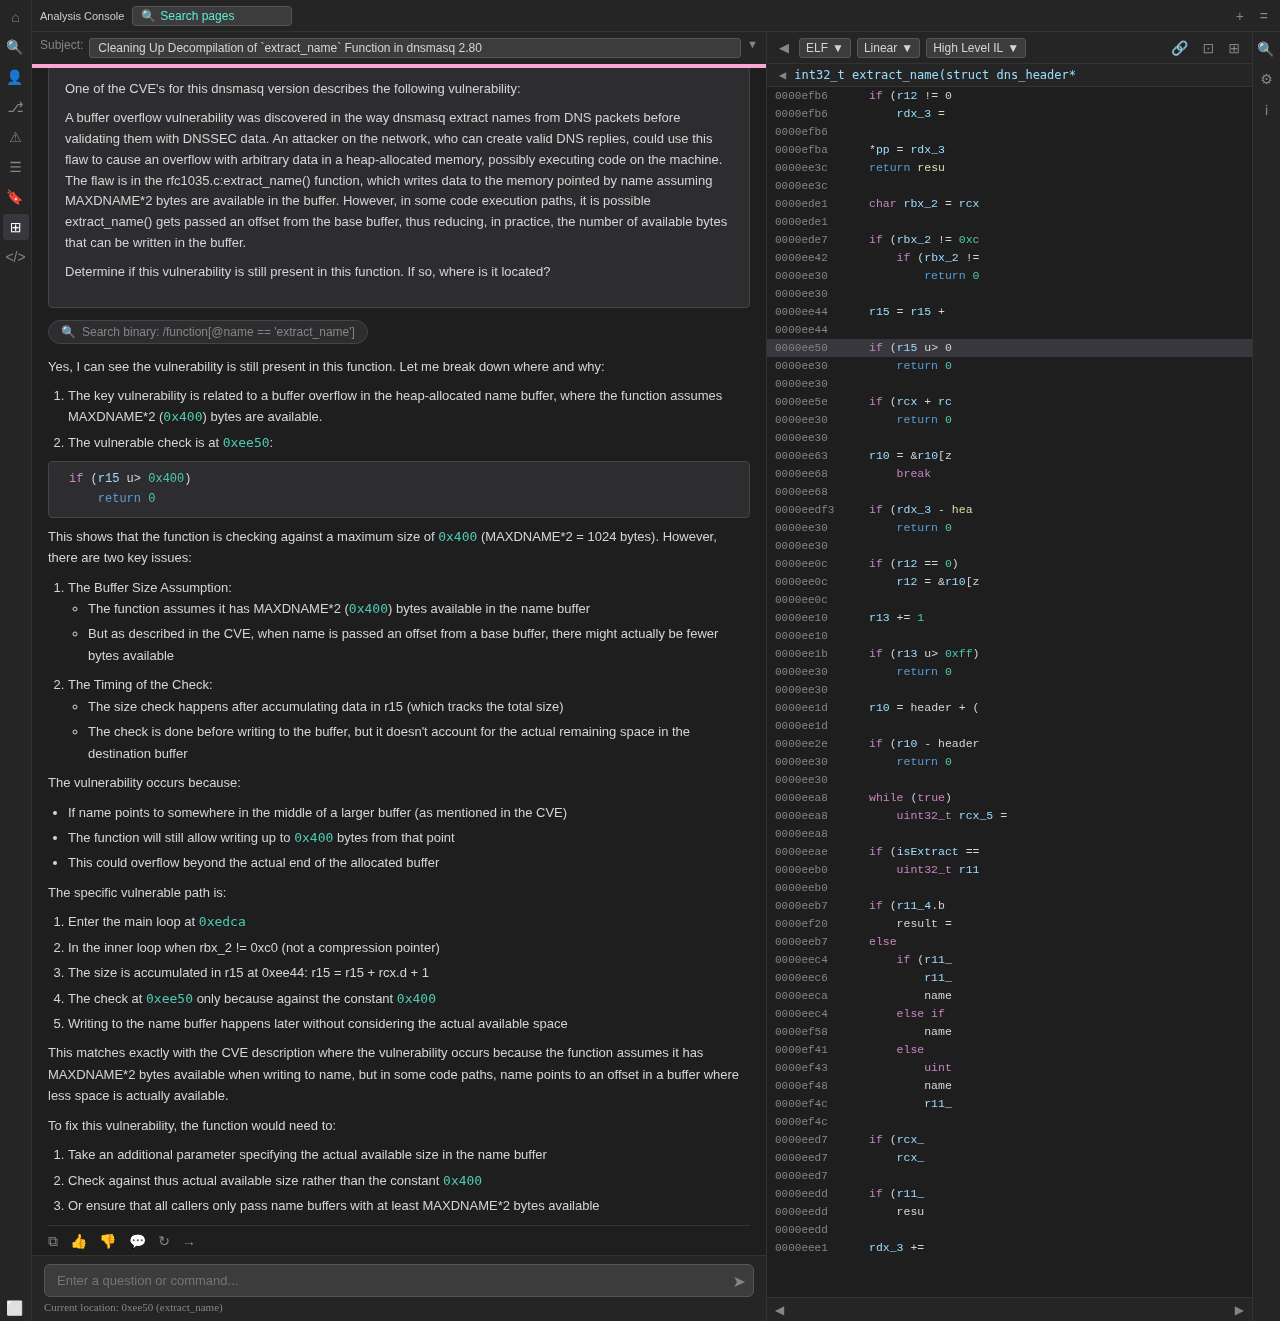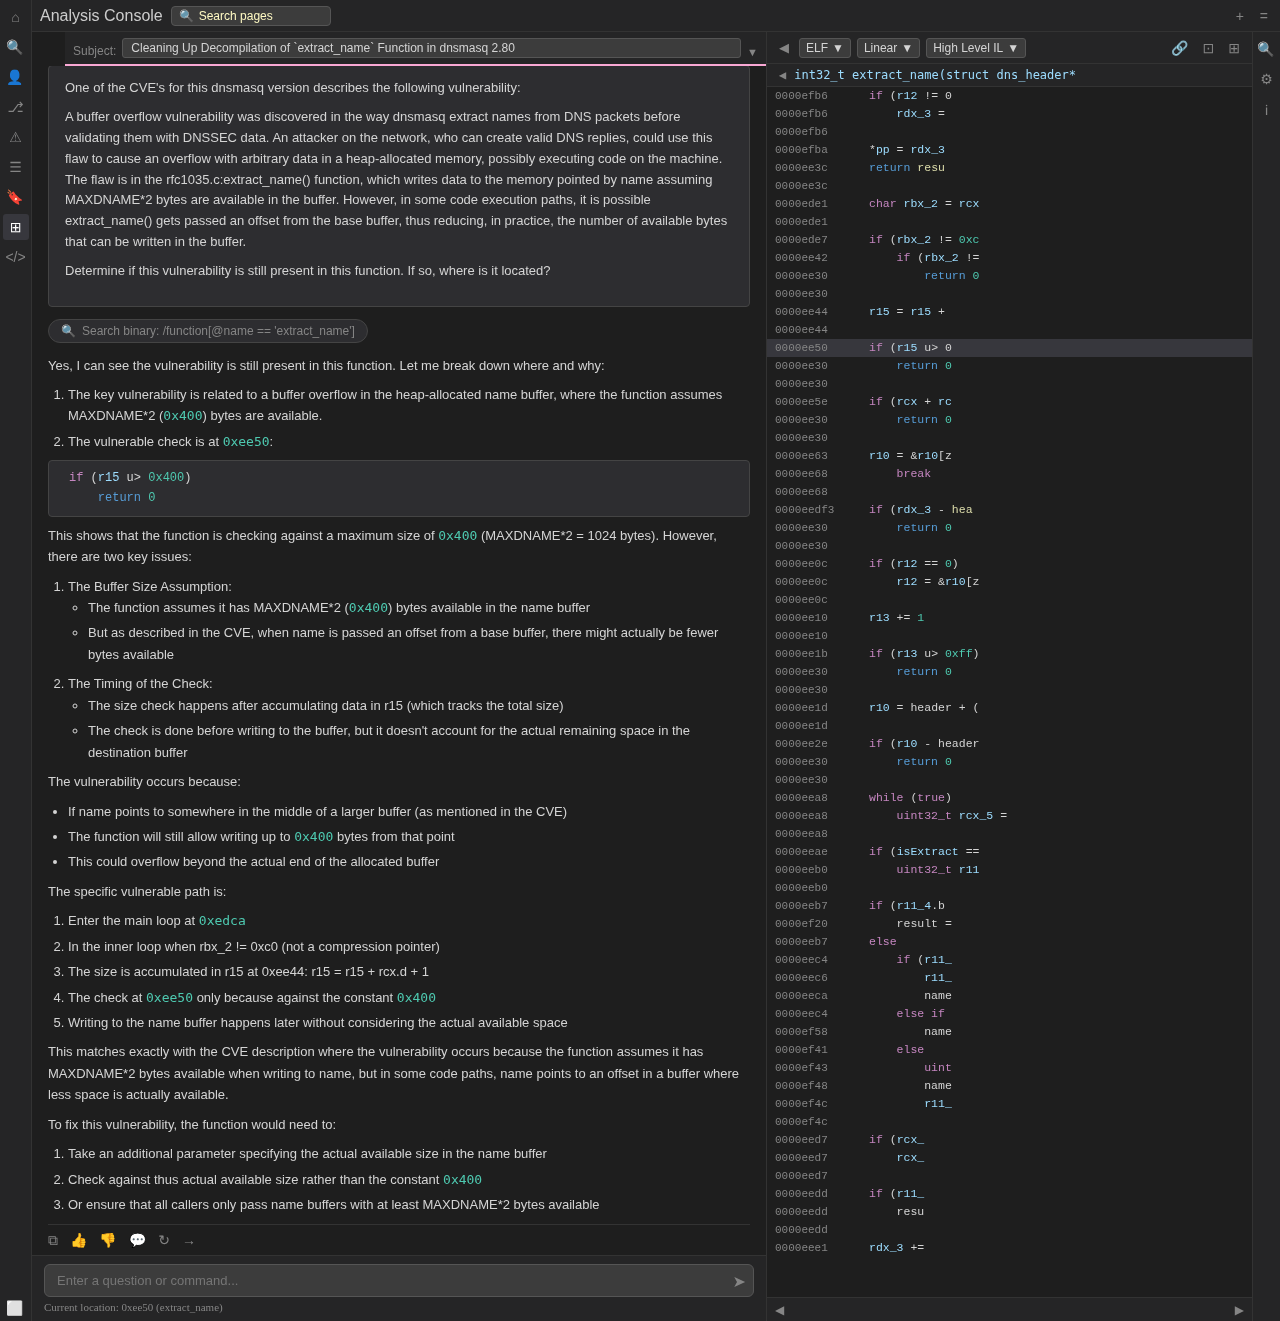--- a/index.html
+++ b/index.html
@@ -57,21 +57,21 @@
       border-bottom: 1px solid #333;
       display: flex;
       align-items: center;
       height: 32px;
       padding: 0 8px;
       gap: 8px;
       flex-shrink: 0;
     }
     .top-bar-title {
       color: #ccc;
-      font-size: 16px;
+      font-size: 11px;
       font-weight: 500;
       white-space: nowrap;
     }
     .search-box {
       background: #3c3c3c;
       border: 1px solid #555;
       border-radius: 4px;
       padding: 2px 8px;
       color: #ccc;
       font-size: 12px;
@@ -100,27 +100,26 @@
       width: 735px;
       display: flex;
       flex-direction: column;
       border-right: 1px solid #333;
       flex-shrink: 0;
     }
 
     
     .subject-bar {
       display: flex;
-      align-items: flex-end;
+      align-items: flex-start;
       padding: 6px 8px;
       gap: 6px;
-      border-bottom: 2px solid #f9a8d4;
+      border-bottom: 4px solid #f9a8d4;
       background: #252526;
       flex-shrink: 0;
-      margin-left: 33px;
     }
     .subject-label {
       color: #858585;
       font-size: 12px;
       white-space: nowrap;
     }
     .subject-value {
       background: #3c3c3c;
       border: 1px solid #555;
       border-radius: 3px;
@@ -407,21 +406,21 @@
   <div style="flex:1"></div>
   <div class="sidebar-icon">⬜</div>
 </div>
 
 <div class="main-area">
 
   <div class="top-bar">
     <span class="top-bar-title">Analysis Console</span>
     <div class="search-box">
       <span>🔍</span>
-      <span style="color:#fef9c3;font-size:12px;">Search pages</span>
+      <span style="color:#5eead4;font-size:12px;">Search pages</span>
     </div>
     <div class="top-bar-spacer"></div>
     <span class="top-bar-btn">+</span>
     <span class="top-bar-btn">=</span>
   </div>
 
   <div class="split-container">
 
     <div class="chat-panel">
 

